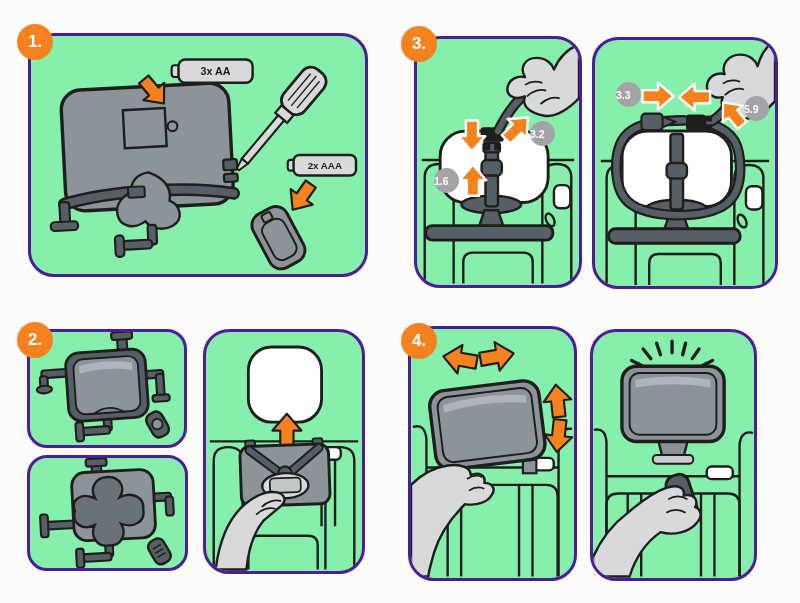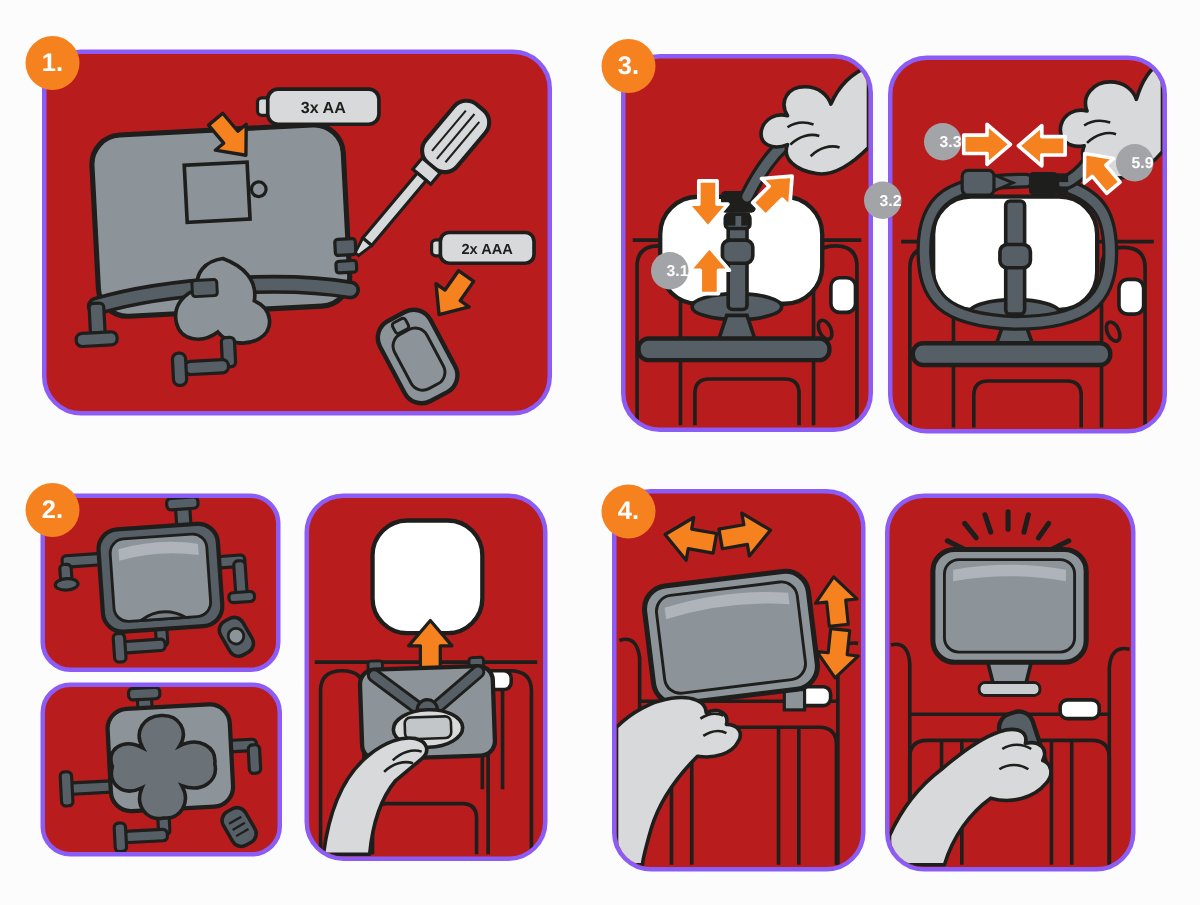--- a/index.html
+++ b/index.html
@@ -1,24 +1,24 @@
 <!DOCTYPE html>
 <html><head>
 <meta charset="utf-8">
 <style>
   html,body{margin:0;padding:0;}
   body{width:800px;height:603px;background:#FCFCFC;font-family:"Liberation Sans",sans-serif;}
   .canvas{position:relative;width:800px;height:603px;background:#FCFCFC;overflow:hidden;}
-  .panel{position:absolute;background:#b91c1c;border:3px solid #8b5cf6;border-radius:26px;box-sizing:border-box;overflow:hidden;}
+  .panel{position:absolute;background:#86efac;border:3px solid #4c1d95;border-radius:26px;box-sizing:border-box;overflow:hidden;}
   .panel.small{border-radius:20px;}
   .panel svg{position:absolute;left:0;top:0;width:100%;height:100%;display:block;}
   .badge{position:absolute;width:36px;height:36px;border-radius:50%;background:#F5821F;color:#FFFFFF;
          font-weight:bold;font-size:17px;display:flex;align-items:center;justify-content:center;z-index:5;}
   .minibadge{position:absolute;width:25px;height:25px;border-radius:50%;background:#A2A4A7;color:#FFFFFF;
-         font-weight:bold;font-size:10.5px;display:flex;align-items:center;justify-content:flex-end;z-index:6;}
+         font-weight:bold;font-size:10.5px;display:flex;align-items:center;justify-content:flex-start;z-index:6;}
   .svgtext{font-family:"Liberation Sans",sans-serif;font-weight:bold;fill:#1E1E1C;}
 </style>
 </head>
 <body>
 
 <div class="canvas">
 
   <div class="badge" style="left:17px;top:24px;">
     <span>1.</span>
   </div>
@@ -135,23 +135,23 @@
       <g transform="translate(103,92) rotate(45) scale(1.15)">
         <path d="M 0,-15 L 12,-1 L 5.5,-1 L 5.5,13 L -5.5,13 L -5.5,-1 L -12,-1 Z" fill="#F5821F" stroke="#FFFFFF" stroke-width="2.2" stroke-linejoin="round"></path>
       </g>
       <g transform="translate(58,146) scale(1.15)">
         <path d="M 0,-15 L 12,-1 L 5.5,-1 L 5.5,13 L -5.5,13 L -5.5,-1 L -12,-1 Z" fill="#F5821F" stroke="#FFFFFF" stroke-width="2.2" stroke-linejoin="round"></path>
       </g>
     </svg>
   </div>
 
   <div class="minibadge" style="left:434px;top:168px;">
-    <span>3.1</span>
-  </div>
-  <div class="minibadge" style="left:530px;top:121px;margin-left:46px;">
+    <span>1.6</span>
+  </div>
+  <div class="minibadge" style="left:530px;top:121px;">
     <span>3.2</span>
   </div>
 
   <div class="panel" style="left:592px;top:37px;width:186px;height:252px;">
     <svg viewBox="0 0 186 252">
       <g fill="none" stroke="#1E1E1C" stroke-width="2.5">
         <path d="M 6,124 H 180"></path>
         <path d="M 12,252 V 142 Q 12,128 27,128 Q 42,128 42,142 V 252"></path>
         <path d="M 144,252 V 142 Q 144,128 159,128 Q 174,128 174,142 V 252"></path>
         <path d="M 56,252 V 230 Q 56,220 66,220 H 120 Q 130,220 130,230 V 252"></path>

